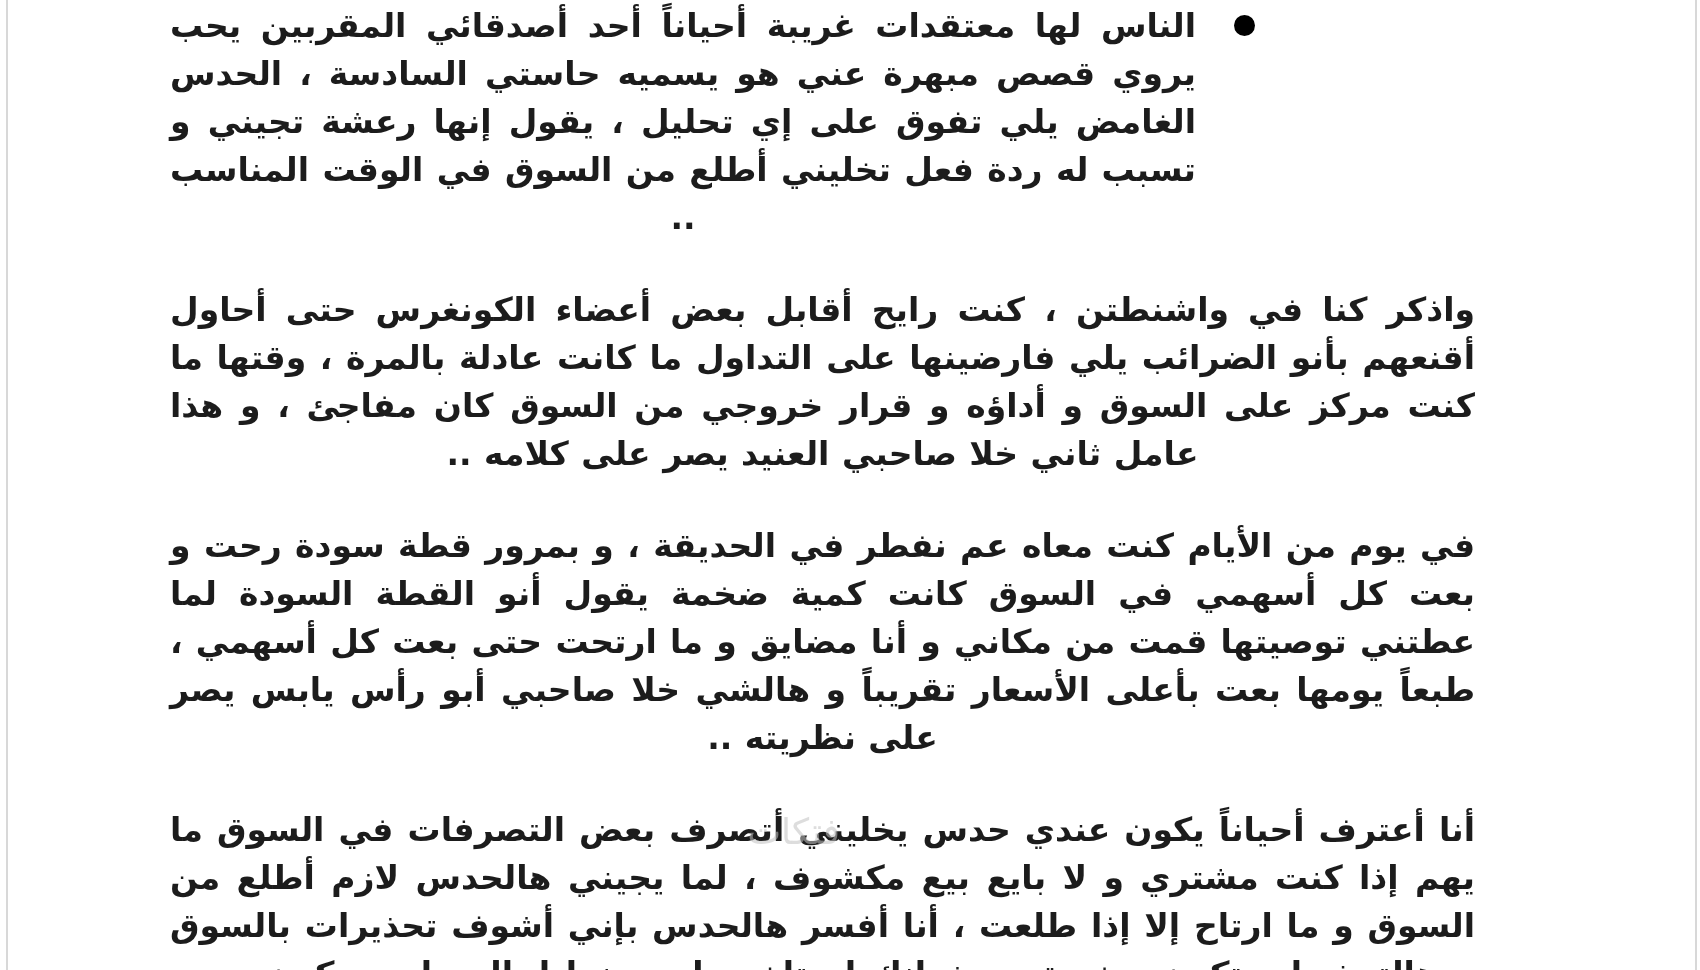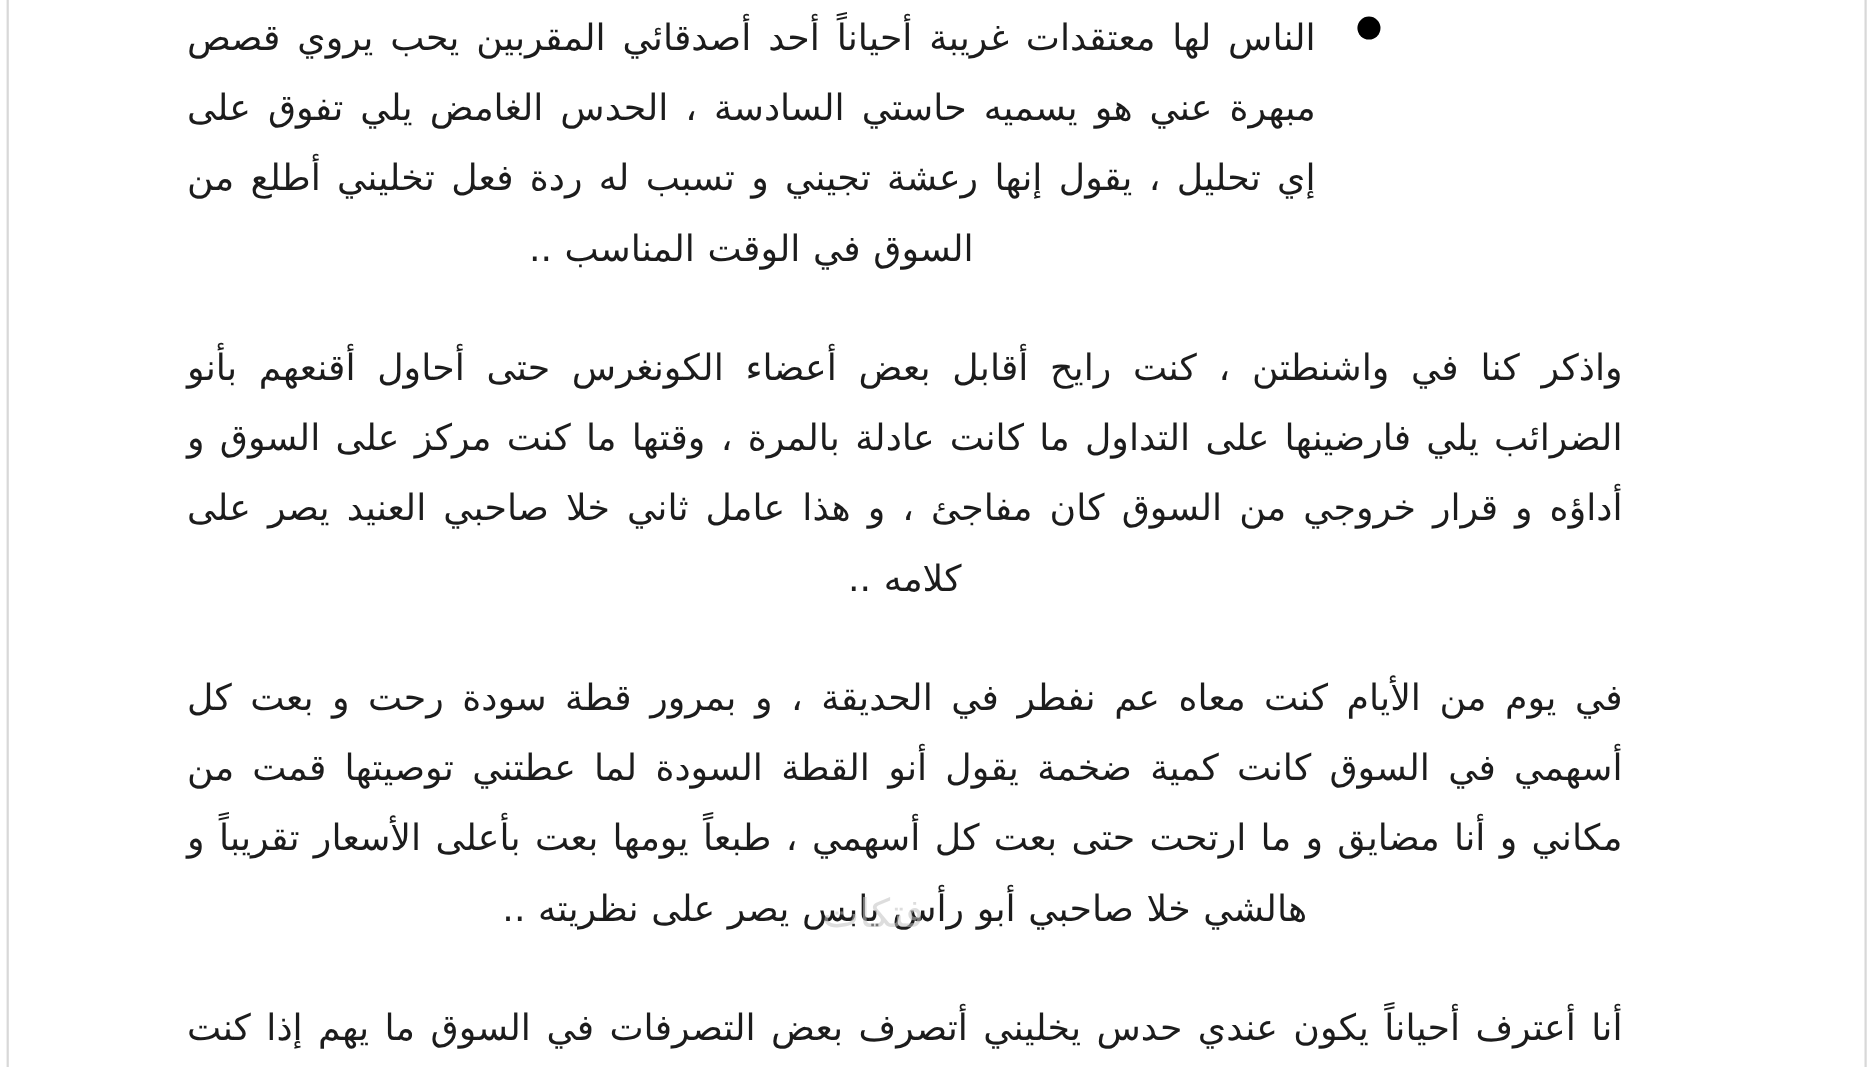--- a/index.html
+++ b/index.html
@@ -25,24 +25,25 @@
     bottom: 0;
     width: 2px;
     background: #d8d8d8;
   }
   .edge-line.left  { left: 6px; }
   .edge-line.right { right: 3px; }
 
   .para {
     margin: 0 0 44px 0;
     font-size: 33px;
-    line-height: 64px;
+    line-height: 48px;
     text-align: justify;
     text-align-last: center;
     word-spacing: 1px;
+    font-weight: bold;
   }
   .bullet-item {
     display: flex;
     align-items: flex-start;
     padding-right: 220px;
     margin-bottom: 44px;
   }
   .bullet-dot {
     flex: 0 0 auto;
     width: 21px;

